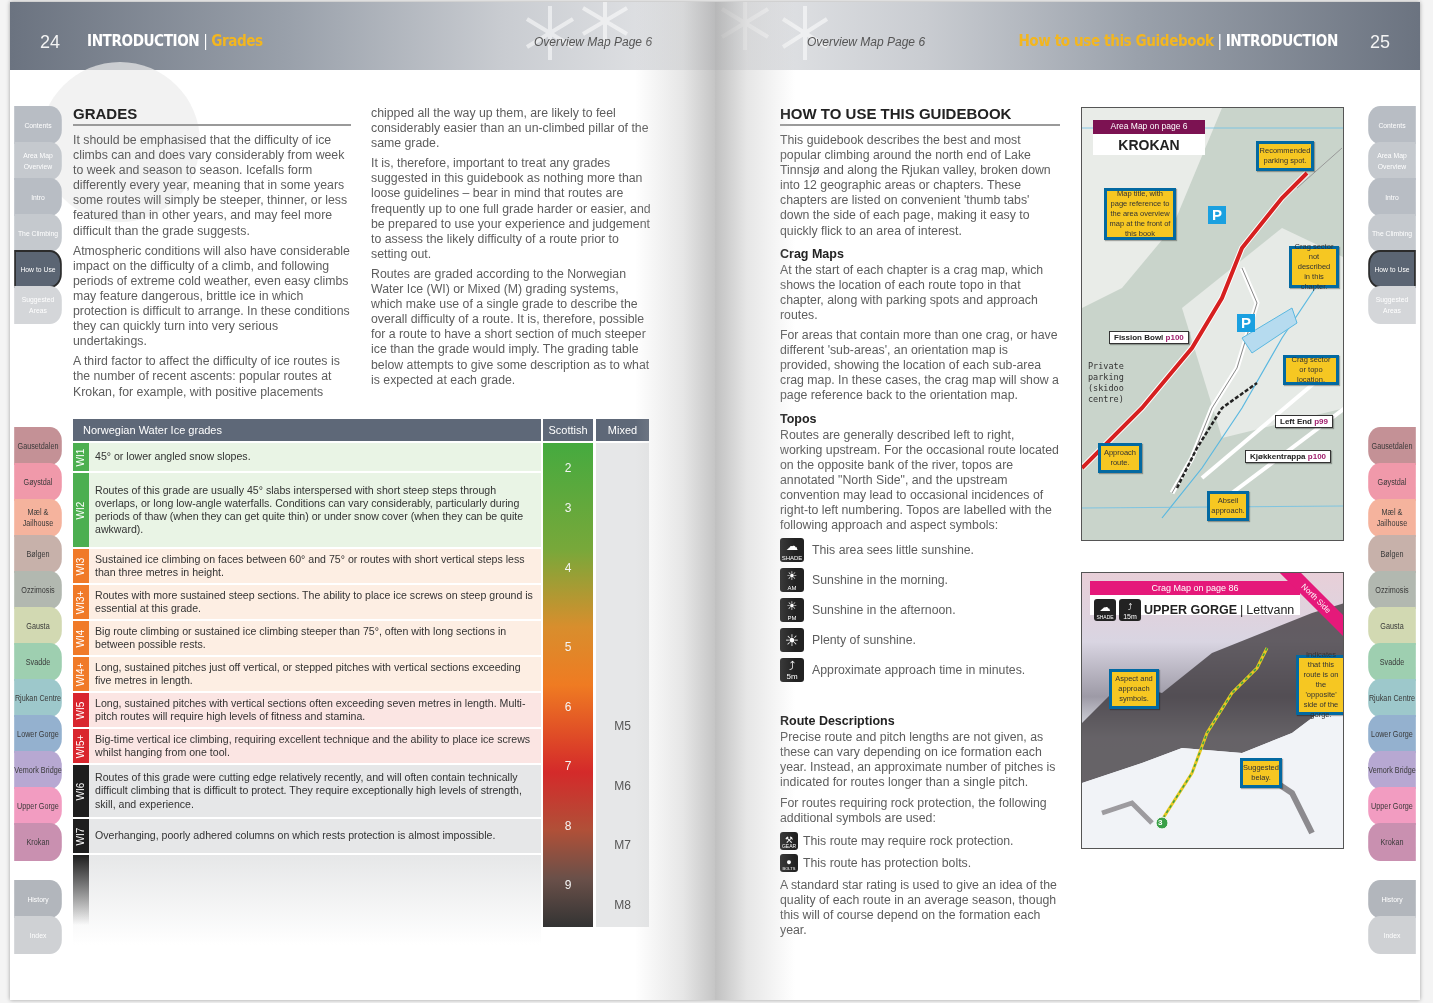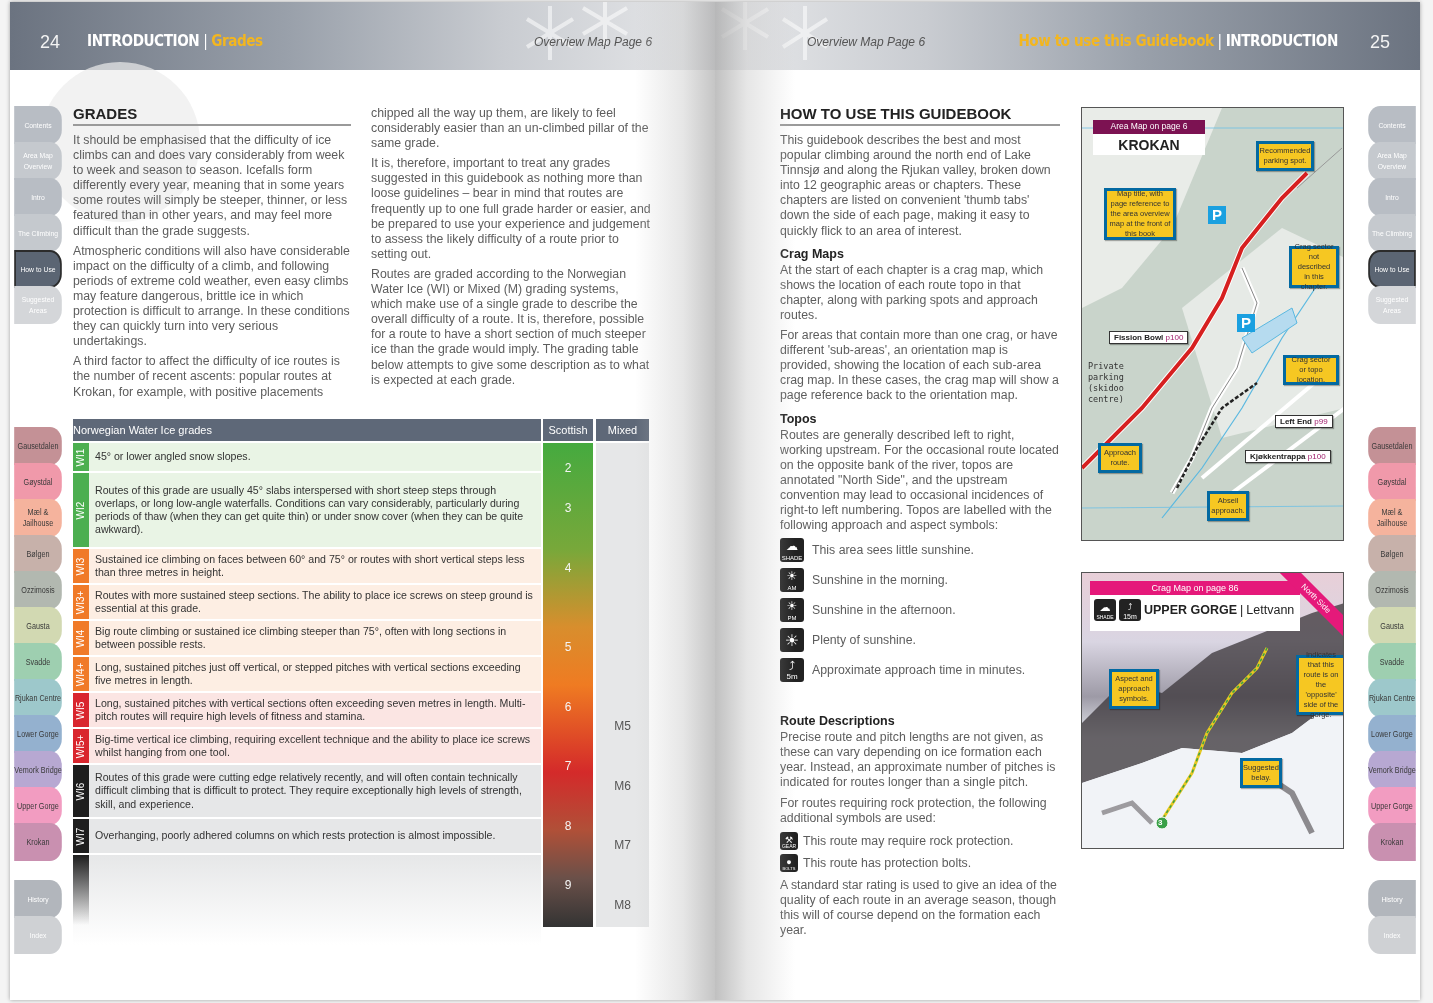--- a/index.html
+++ b/index.html
@@ -33,36 +33,36 @@
   .tabs-right .tab { border-radius: 14px 0 0 14px; }
   .tab.active { background: #5b6573 !important; color: #fff; border: 2px solid #2b2b2b; }
   .tab.area { color: #3a3a3a; font-size: 8.5px; }
 
   h2.big { font-size: 15px; font-weight: bold; color: #222; padding-bottom: 2px; border-bottom: 2px solid #9a9a9a; }
   h3 { font-size: 12.5px; font-weight: bold; color: #222; margin: 8px 0 2px; }
   p.txt { font-size: 12.3px; line-height: 15.1px; color: #5d5d5d; margin-bottom: 5px; }
 
   
   .gtable { position: absolute; left: 63px; top: 417px; width: 576px; }
-  .gt-head { position: absolute; top: 0; height: 22px; background: #5e6878; color: #fff; font-size: 11px; line-height: 22px; padding-left: 0; }
+  .gt-head { position: absolute; top: 0; height: 22px; background: #5e6878; color: #fff; font-size: 11px; line-height: 22px; padding-left: 10px; }
   .grow { position: absolute; left: 0; width: 468px; display: flex; }
   .gtag { width: 16px; flex: none; display: flex; align-items: center; justify-content: center; color: #fff; font-size: 10px; }
   .gtag span { transform: rotate(-90deg); white-space: nowrap; }
   .gdesc { flex: 1; font-size: 10.6px; line-height: 13.2px; color: #333; padding: 4px 6px; display: flex; align-items: center; }
   .scot { position: absolute; left: 470px; top: 24px; width: 50px; height: 484px; background: linear-gradient(to bottom, #45aa3f 0%, #78a83a 22%, #d88e2d 38%, #ef7b22 50%, #d42a2a 68%, #b05038 80%, #6a5049 90%, #333 100%); }
   .scot .n { position: absolute; width: 100%; text-align: center; color: #f5f5f5; font-size: 12px; }
   .mixed { position: absolute; left: 523px; top: 24px; width: 53px; height: 484px; background: #e6e7e8; }
   .mixed .n { position: absolute; width: 100%; text-align: center; color: #555; font-size: 12px; }
 
   
   .map1 { position: absolute; left: 366px; top: 105px; width: 263px; height: 434px; border: 1.5px solid #555; background: #c9d4cb; overflow: hidden; }
   .map2 { position: absolute; left: 366px; top: 570px; width: 263px; height: 277px; border: 1.5px solid #555; overflow: hidden; background: linear-gradient(to bottom, #e8cfd8 0%, #d9d5e2 25%, #9d9aa6 45%, #e9ecf2 60%, #f4f6f9 100%); }
   .callout { position: absolute; background: #f6c722; border: 3px solid #0369a1; color: #333; font-size: 7.5px; line-height: 10px; text-align: center; display: flex; align-items: center; justify-content: center; padding: 2px; box-shadow: 1px 1px 1px rgba(0,0,0,0.3); }
   .label-white { position: absolute; background: #fff; border: 1px solid #333; font-size: 8px; font-weight: bold; color: #222; padding: 1px 4px; box-shadow: 1px 1px 1px rgba(0,0,0,0.3); white-space: nowrap; }
-  .label-white .pg { color: #a0206e; font-weight: normal; }
+  .label-white .pg { color: #a0206e; font-weight: bold; }
   .pmark { position: absolute; width: 18px; height: 18px; background: #1aa0e0; color: #fff; font-weight: bold; font-size: 15px; text-align: center; line-height: 18px; }
 
   .sym-row { display: flex; align-items: center; margin: 3px 0 6px; }
   .sym { width: 24px; height: 24px; background: #222; border-radius: 3px; color: #fff; font-size: 6px; display: flex; flex-direction: column; align-items: center; justify-content: flex-end; padding-bottom: 1px; margin-right: 8px; position: relative; }
   .sym .g { position: absolute; top: 2px; font-size: 12px; line-height: 12px; }
   .sym-small { width: 18px; height: 18px; margin-right: 5px; }
   .sym-text { font-size: 12.3px; color: #5d5d5d; }
 </style>
 </head>
 <body>
@@ -370,21 +370,21 @@
       <svg style="position:absolute; left:0; top:0;" width="263" height="277" viewBox="0 0 263 277">
         <path d="M0 150 L40 110 L80 120 L130 80 L180 60 L230 40 L263 30 L263 120 L210 160 L160 180 L100 175 L60 190 L0 210 Z" fill="#3a3438" opacity="0.75"></path>
         <path d="M0 210 L60 190 L100 175 L160 180 L210 160 L263 120 L263 277 L0 277 Z" fill="#f1f3f7"></path>
         <path d="M180 200 L210 220 L230 260" stroke="#4a4448" stroke-width="6" fill="none" opacity="0.6"></path>
         <path d="M20 240 L50 230 L70 250" stroke="#4a4448" stroke-width="5" fill="none" opacity="0.5"></path>
         <path d="M78 250 L110 200 L125 160 L150 120 L175 95 L185 75" stroke="#e8c820" stroke-width="3" fill="none"></path>
         <path d="M78 250 L110 200 L125 160 L150 120 L175 95 L185 75" stroke="#3aa048" stroke-width="1.5" stroke-dasharray="3 3" fill="none"></path>
         <circle cx="80" cy="250" r="6" fill="#3aa048" stroke="#fff" stroke-width="1"></circle>
       </svg>
       <span style="position:absolute; left:76px; top:245px; font-size:8px; color:#fff; font-weight:bold;">3</span>
-      <div style="position:absolute; left:8px; top:8px; width:210px; height:50px; background:#fff;">
+      <div style="position:absolute; left:8px; top:8px; width:210px; height:34px; background:#fff;">
         <div style="background:#e5197a; color:#fff; font-size:9px; text-align:center; height:14px; line-height:14px;">Crag Map on page 86</div>
         <div style="display:flex; align-items:center; padding:4px 4px;">
           <div class="sym" style="width:22px; height:22px; margin-right:3px;">
               <span class="g" style="font-size:11px;">☁</span>
               <span style="font-size:5px;">SHADE</span>
             </div>
           <div class="sym" style="width:22px; height:22px; margin-right:3px;">
               <span class="g" style="font-size:9px;">⤴</span>
               <span style="font-size:7px;">15m</span>
             </div>

